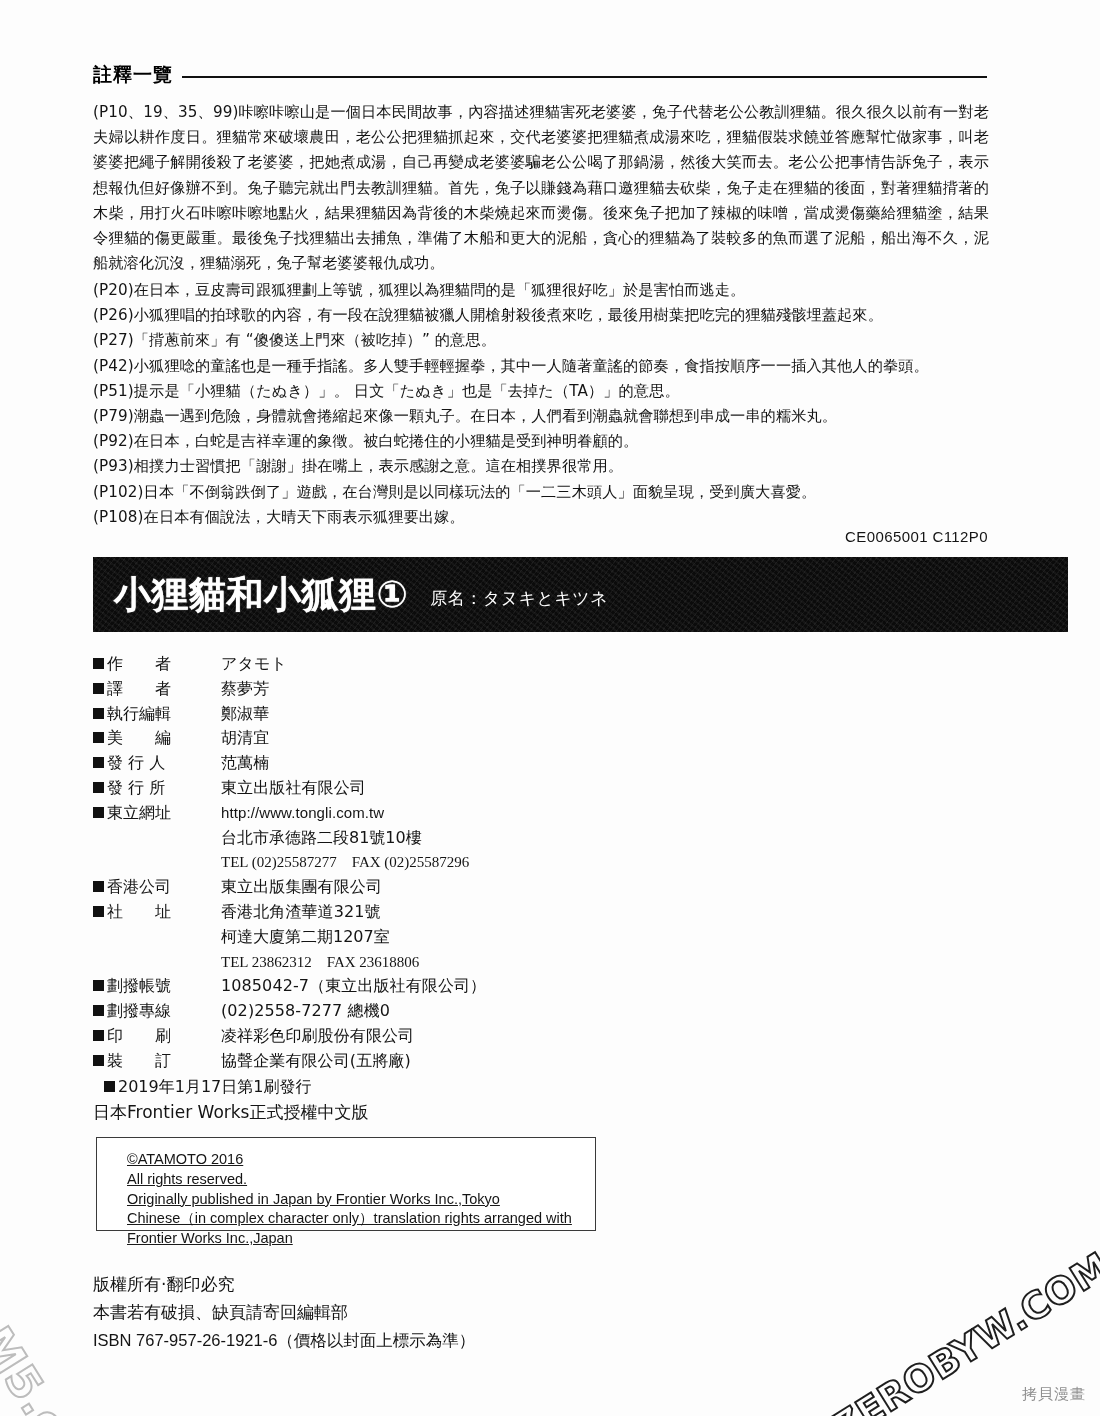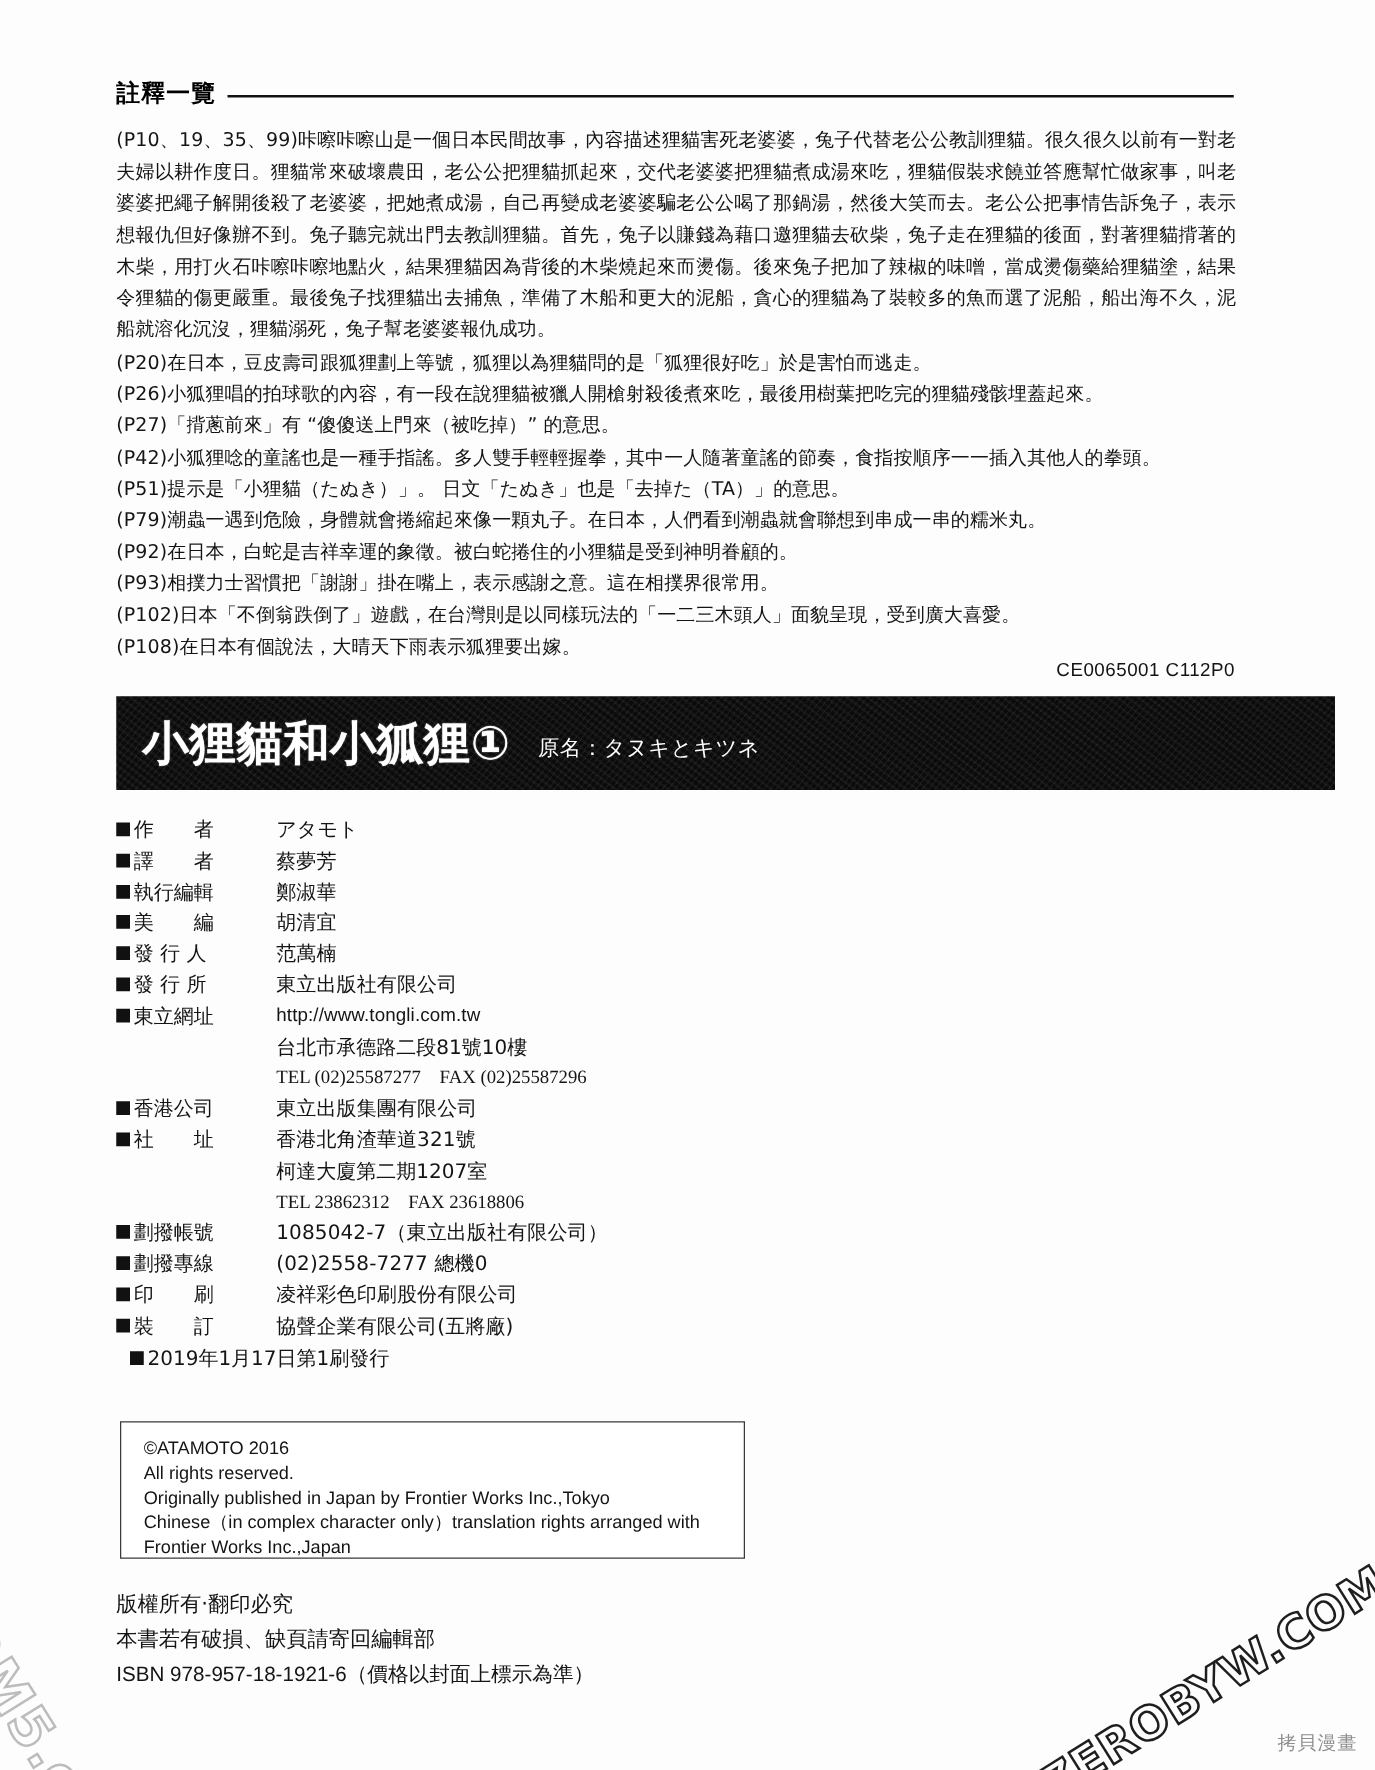--- a/index.html
+++ b/index.html
@@ -192,25 +192,26 @@
     color: #141414;
     white-space: nowrap;
   }
 
   
   .copyright-box {
     position: absolute;
     left: 96px;
     top: 1137px;
     width: 500px;
-    height: 110px;
+    height: 94px;
     border: 1px solid #3a3a3a;
     box-sizing: border-box;
-    padding: 12px 0 0 18px;
+    padding: 12px 0 0 30px;
     background: #fff;
+    text-decoration: underline;
   }
   .copyright-line {
     font-family: "Liberation Sans", sans-serif;
     font-size: 14.5px;
     line-height: 19.8px;
     color: #141414;
     white-space: nowrap;
   }
 
   
@@ -417,32 +418,33 @@
       <span class="credit-value">協聲企業有限公司(五將廠)</span>
     </div>
 
     <div class="credit-single">
       <span class="sq"></span>
       <span>2019年1月17日第1刷發行</span>
     </div>
 
   </div>
 
+  <div class="licence-line">日本Frontier Works正式授權中文版</div>
 
   <div class="copyright-box">
     <div class="copyright-line">©ATAMOTO 2016</div>
     <div class="copyright-line">All rights reserved.</div>
     <div class="copyright-line">Originally published in Japan by Frontier Works Inc.,Tokyo</div>
     <div class="copyright-line">Chinese（in complex character only）translation rights arranged with</div>
     <div class="copyright-line">Frontier Works Inc.,Japan</div>
   </div>
 
   <div class="footer-notes">
     <div class="footer-line">版權所有‧翻印必究</div>
     <div class="footer-line">本書若有破損、缺頁請寄回編輯部</div>
-    <div class="footer-line isbn">ISBN 978-957-18-1921-6（價格以封面上標示為準）</div>
+    <div class="footer-line isbn">ISBN 767-957-26-1921-6（價格以封面上標示為準）</div>
   </div>
 
   <div class="wm-dm5">DM5.com</div>
   <div class="wm-zerobyw">ZEROBYW.COM</div>
   <div class="wm-kaobei">拷貝漫畫</div>
 
 </div>
 
 </body></html>

